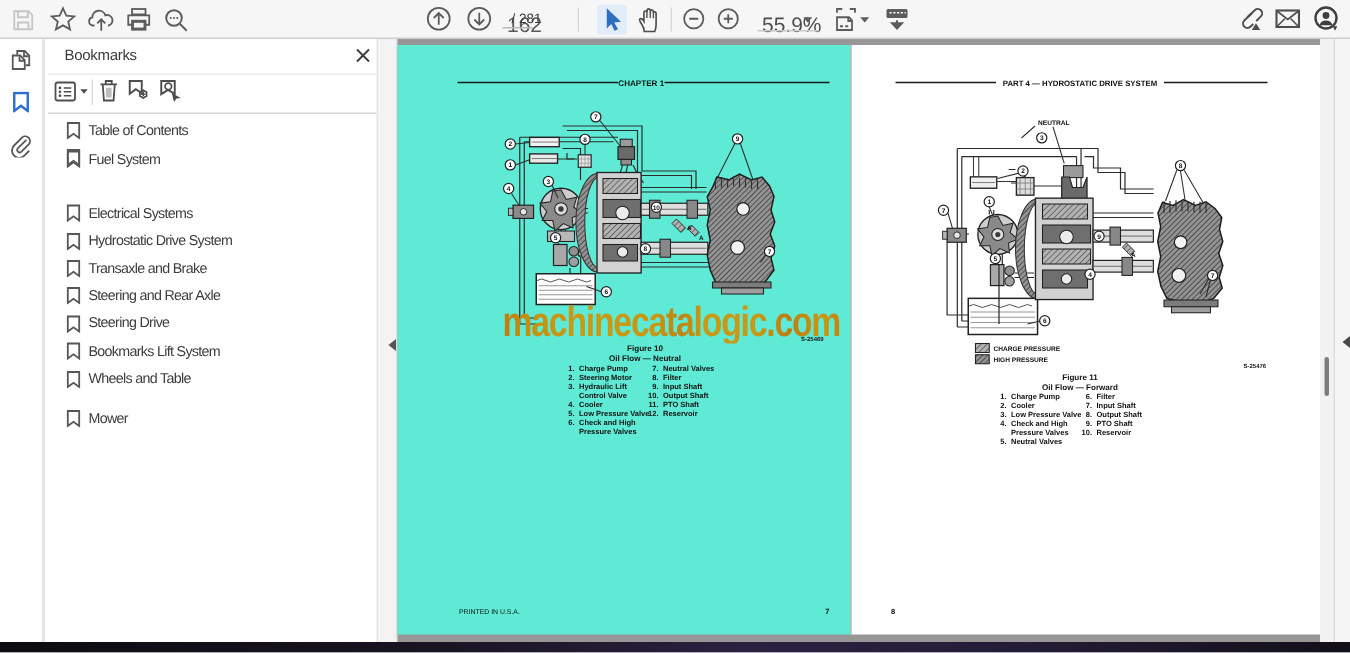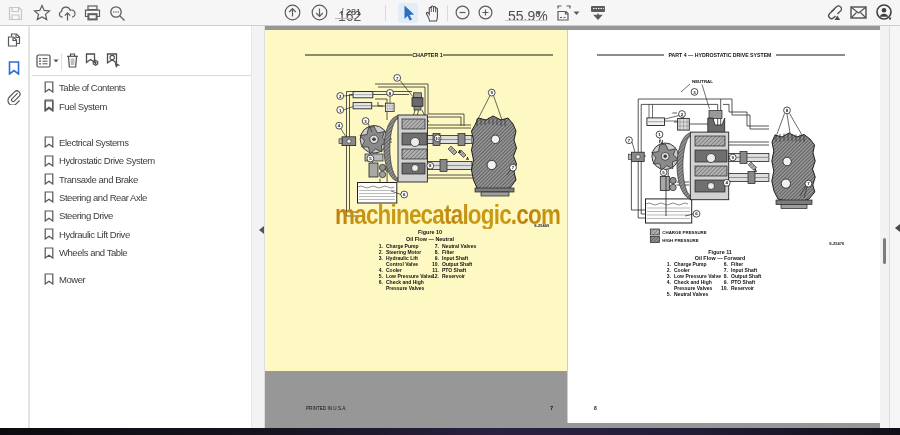--- a/index.html
+++ b/index.html
@@ -16,21 +16,21 @@
 #bmclose{position:absolute;left:204px;top:5px;width:12px;height:12px}
 #bmtools{position:absolute;left:0;top:24px;width:219px;height:26px;border-bottom:1px solid #d8d8d8}
 #bmlist{position:absolute;left:0;top:52px;width:219px}
 .bmrow{position:absolute;left:0;width:219px;height:18px}
 .bmrow svg{position:absolute;left:12px;top:3px}
 .bmrow span{position:absolute;left:27px;top:3.5px;font-size:9.5px;letter-spacing:-0.45px;color:#3d3d3d;white-space:nowrap}
 #splitter{position:absolute;left:251px;top:26px;width:14px;height:402px;background:#f3f3f3;border-left:1px solid #e7e7e7;border-right:1px solid #dedede}
 #splitarrow{position:absolute;left:5px;top:199px;width:8px;height:10px}
 
 #docarea{position:absolute;left:265px;top:26px;width:615px;height:402px;background:#979797}
-#page1{position:absolute;left:0;top:4px;width:302px;height:341px;background:#fef9c3}
+#page1{position:absolute;left:0;top:4px;width:302px;height:393px;background:#5eead4}
 #page2{position:absolute;left:303px;top:4px;width:312px;height:393px;background:#fff}
 #pagesep{position:absolute;left:302px;top:4px;width:1px;height:393px;background:#cccccc}
 #scrollbar{position:absolute;left:880px;top:26px;width:9px;height:402px;background:#f2f2f2}
 #sthumb{position:absolute;left:3px;top:212px;width:3px;height:26px;background:#7d7d7d;border-radius:2px}
 #rightpane{position:absolute;left:889px;top:26px;width:11px;height:402px;background:#f5f5f5;border-left:1px solid #dcdcdc}
 #rparrow{position:absolute;left:3px;top:197px;width:8px;height:10px}
 
 #bottombar{position:absolute;left:0;top:428px;width:900px;height:7px;background:linear-gradient(90deg,#0c0c10 0%,#17131f 30%,#2a2140 55%,#241d38 75%,#120f18 100%)}
 #wmark{position:absolute;left:70px;top:171px;font-weight:bold;font-size:28px;line-height:28px;letter-spacing:-1px;white-space:nowrap;transform:scaleX(0.803);transform-origin:0 0;background:linear-gradient(90deg,#c07c0e 0%,#c68f10 8%,#c99814 20%,#c89713 45%,#c08410 52%,#c99814 60%,#c99814 75%,#bf7c0e 85%,#c89713 95%,#c28610 100%);-webkit-background-clip:text;background-clip:text;color:transparent}
 </style>
@@ -157,20 +157,26 @@
         </g>
       </svg>
     <svg style="position:absolute;left:8px;top:35px" width="12" height="14" viewBox="0 0 12 14">
         <path d="M1.5 1 H10.5 V13 L6 9.5 L1.5 13 Z" fill="none" stroke="#2d6fd1" stroke-width="1.6"></path>
       </svg>
     <svg style="position:absolute;left:6px;top:64px" width="15" height="15" viewBox="0 0 15 15">
         <path d="M11.6 3.2 L6 8.8 A1.6 1.6 0 0 0 8.3 11.1 L13.3 6.1 A3.2 3.2 0 0 0 8.8 1.6 L3.4 7 A4.8 4.8 0 0 0 10.2 13.8 L13.5 10.5" fill="none" stroke="#585858" stroke-width="1.2"></path>
       </svg>
   </div>
   <div id="bmpanel">
+    <div id="bmhead">
+      <span id="bmtitle">Bookmarks</span>
+      <svg id="bmclose" viewBox="0 0 12 12">
+          <path d="M2 2 L10 10 M10 2 L2 10" stroke="#3c3c3c" stroke-width="1.3"></path>
+        </svg>
+    </div>
     <div id="bmtools">
       <svg style="position:absolute;left:4px;top:4px" width="15" height="14" viewBox="0 0 15 14">
           <rect x="1" y="1" width="13" height="12" rx="1.5" fill="none" stroke="#4e4e4e" stroke-width="1.2"></rect>
           <circle cx="4" cy="4.6" r="0.9" fill="#4e4e4e"></circle>
           <circle cx="4" cy="7.2" r="0.9" fill="#4e4e4e"></circle>
           <circle cx="4" cy="9.8" r="0.9" fill="#4e4e4e"></circle>
           <path d="M6.5 4.6 H11.5 M6.5 7.2 H11.5 M6.5 9.8 H11.5" stroke="#4e4e4e" stroke-width="1"></path>
         </svg>
       <svg style="position:absolute;left:20.5px;top:9px" width="6" height="4" viewBox="0 0 6 4">
           <path d="M0.5 0.5 L3 3.5 L5.5 0.5 Z" fill="#4e4e4e"></path>
@@ -240,21 +246,21 @@
       <div class="bmrow" style="top:128.8px">
           <svg width="10" height="12" viewBox="0 0 10 12">
             <path d="M1.2 1 H8.8 V11 L5 8.2 L1.2 11 Z" fill="none" stroke="#565656" stroke-width="1.2"></path>
           </svg>
           <span>Steering Drive</span>
         </div>
       <div class="bmrow" style="top:147.2px">
           <svg width="10" height="12" viewBox="0 0 10 12">
             <path d="M1.2 1 H8.8 V11 L5 8.2 L1.2 11 Z" fill="none" stroke="#565656" stroke-width="1.2"></path>
           </svg>
-          <span>Hydraulic Lift Drive</span>
+          <span>Bookmarks Lift System</span>
         </div>
       <div class="bmrow" style="top:165.6px">
           <svg width="10" height="12" viewBox="0 0 10 12">
             <path d="M1.2 1 H8.8 V11 L5 8.2 L1.2 11 Z" fill="none" stroke="#565656" stroke-width="1.2"></path>
           </svg>
           <span>Wheels and Table</span>
         </div>
       <div class="bmrow" style="top:192px">
           <svg width="10" height="12" viewBox="0 0 10 12">
             <path d="M1.2 1 H8.8 V11 L5 8.2 L1.2 11 Z" fill="none" stroke="#565656" stroke-width="1.2"></path>

